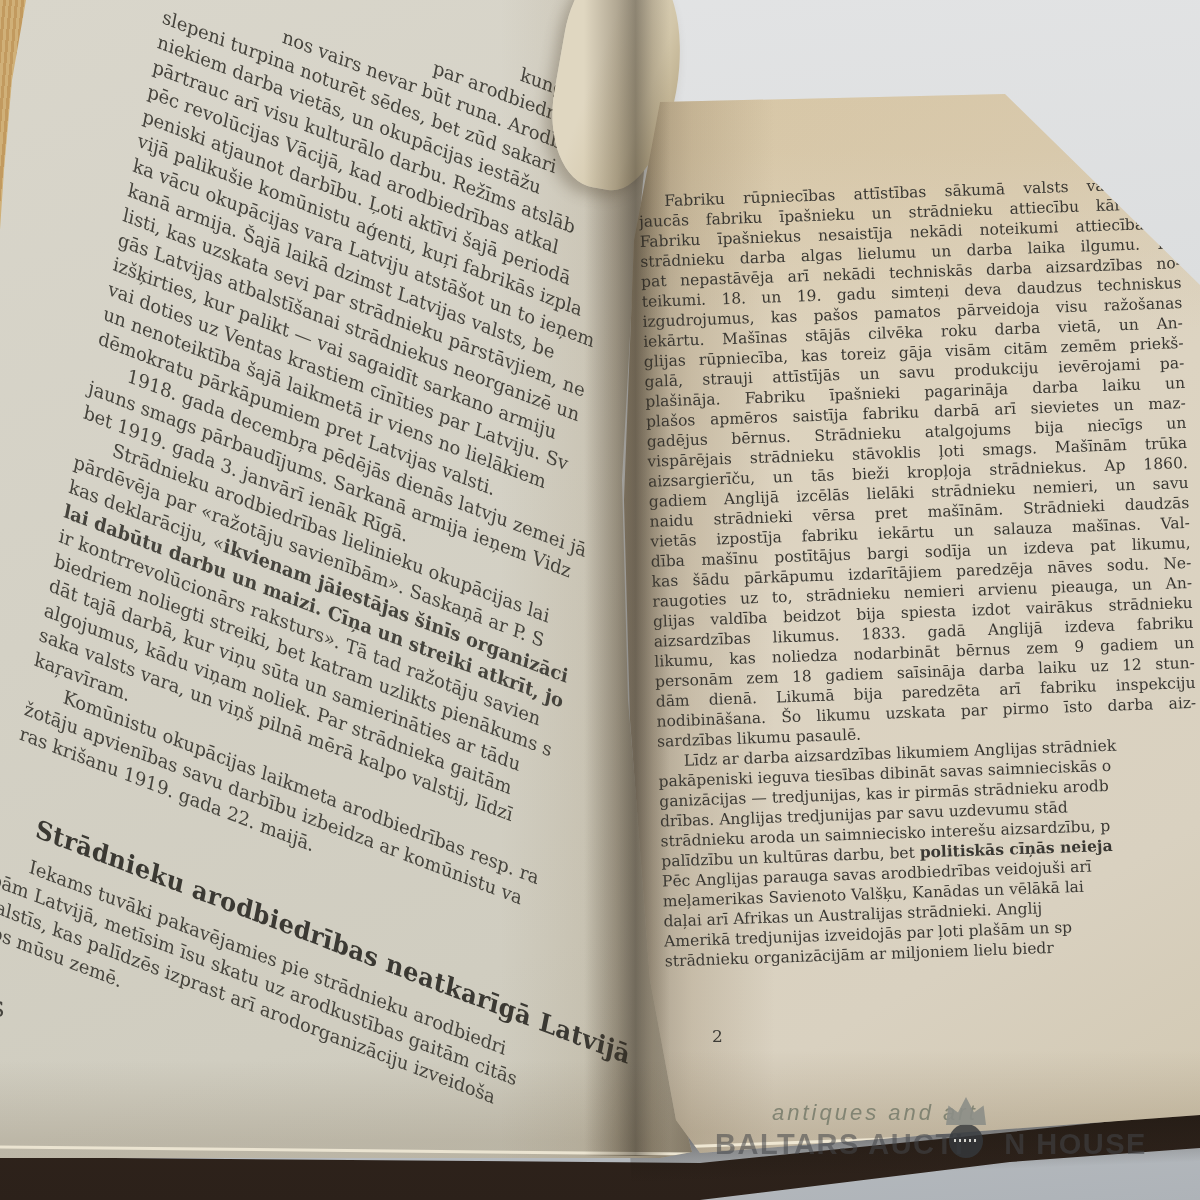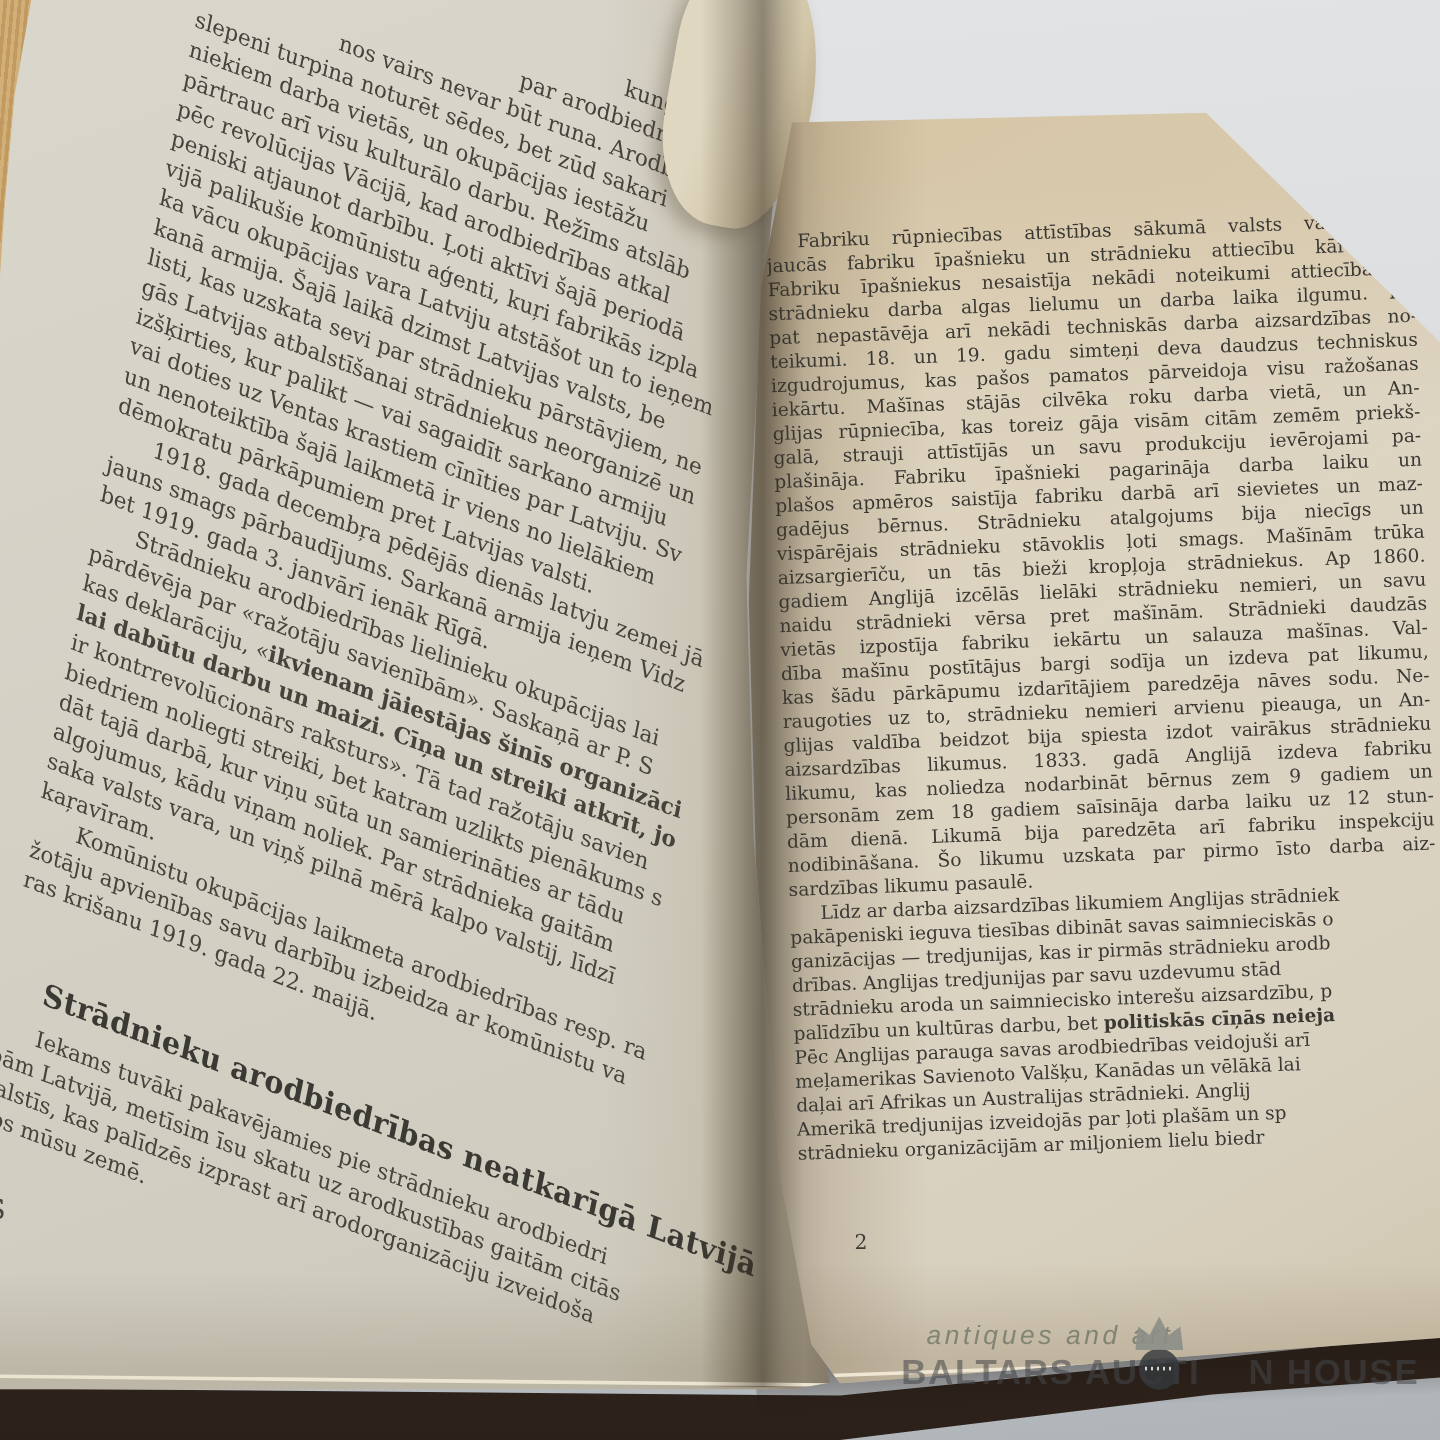--- a/index.html
+++ b/index.html
@@ -53,21 +53,21 @@
   .rp .tl.cut{width:auto;}
   #right-pagenum{left:712px;top:1026px;font-size:17px;color:#3d3b36;}
   .b{font-weight:bold;}
   
   #gutter-shadow{left:584px;top:0;width:86px;height:1156px;
          background:linear-gradient(90deg,rgba(60,48,30,0) 0%,rgba(60,48,30,.28) 38%,rgba(32,25,15,.42) 60%,rgba(60,48,30,.20) 80%,rgba(60,48,30,0) 100%);}
   
   #wm{left:0;top:0;width:1200px;height:1200px;pointer-events:none;}
   #wm-small{left:772px;top:1100px;font-family:"Liberation Sans",sans-serif;font-style:italic;
         font-size:22px;letter-spacing:3px;color:rgba(118,122,106,.85);}
-  #wm-big{left:751px;top:1128px;font-family:"Liberation Sans",sans-serif;font-weight:bold;
+  #wm-big{left:715px;top:1128px;font-family:"Liberation Sans",sans-serif;font-weight:bold;
         font-size:29px;letter-spacing:1.5px;color:rgba(68,70,73,.55);white-space:nowrap;}
   #wm-big .gap{display:inline-block;width:40px;}
   #wm-circle{left:949px;top:1124px;width:34px;height:34px;border-radius:50%;background:rgba(52,56,60,.82);}
   #wm-dots{left:954px;top:1139px;width:24px;height:3px;
         background:repeating-linear-gradient(90deg,rgba(222,222,216,.95) 0 2px,rgba(0,0,0,0) 2px 5px);}
   #wm-crown{left:946px;top:1097px;width:40px;height:28px;background:rgba(140,142,135,.9);
         clip-path:polygon(0% 100%,6% 30%,30% 55%,50% 0%,70% 55%,94% 30%,100% 100%);}
 </style>
 </head>
 <body>

